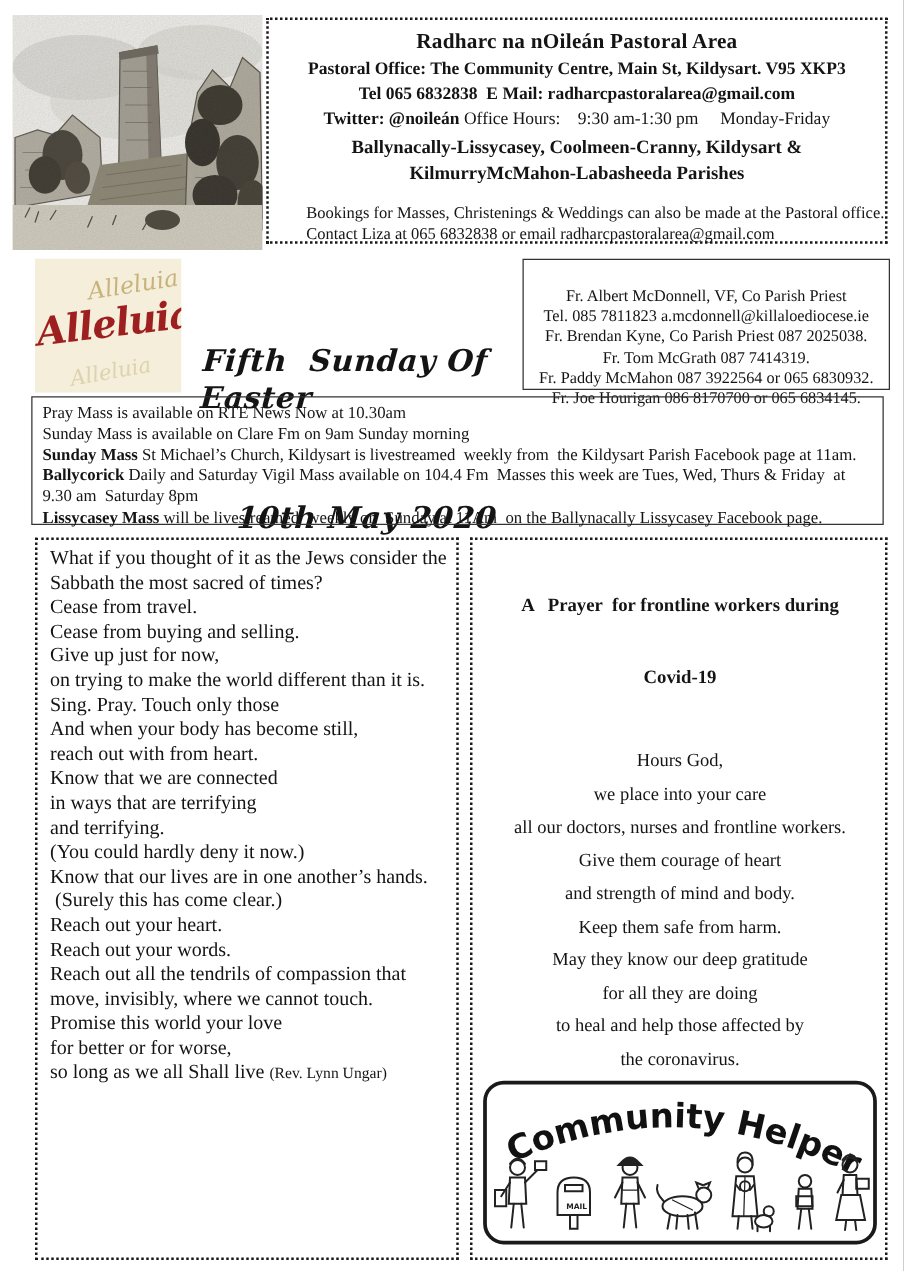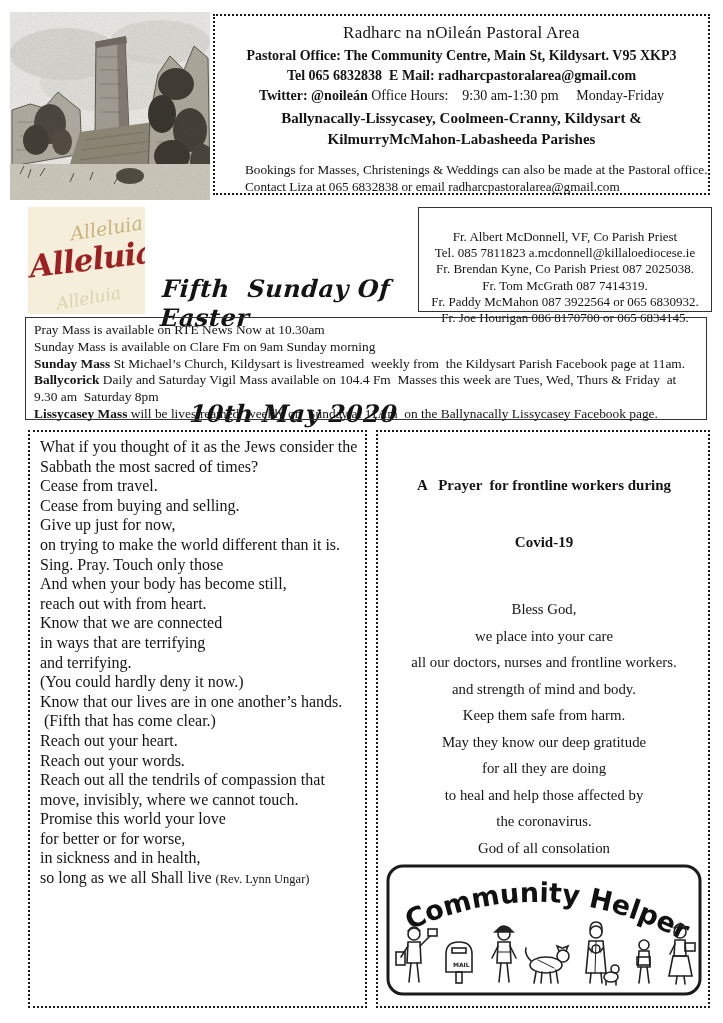--- a/index.html
+++ b/index.html
@@ -13,21 +13,21 @@
 
   
   .castle{position:absolute; left:10px; top:12px;}
 
   
   .office-box{
     position:absolute; left:213px; top:14px; width:497px; height:181px;
     border:2px dotted #1a1a1a; box-sizing:border-box; text-align:center;
     padding-top:7px;
   }
-  .ob-title{font-size:17px; font-weight:normal; letter-spacing:.2px; margin-bottom:3px;}
+  .ob-title{font-size:17px; font-weight:bold; letter-spacing:.2px; margin-bottom:3px;}
   .ob-line{font-size:14px; line-height:20px; white-space:pre-wrap;}
   .ob-parishes{font-size:15px; line-height:21px; font-weight:bold; margin-top:2px;}
   .ob-booking{font-size:13.2px; line-height:17px; text-align:left; padding-left:30px; margin-top:11px;}
 
   
   .alleluia{
     position:absolute; left:28px; top:207px; width:117px; height:107px;
     background:#f4eeda; overflow:hidden;
   }
   .a-echo{
@@ -180,40 +180,40 @@
         <div class="poem-line">Give up just for now,</div>
         <div class="poem-line">on trying to make the world different than it is.</div>
         <div class="poem-line">Sing. Pray. Touch only those</div>
         <div class="poem-line">And when your body has become still,</div>
         <div class="poem-line">reach out with from heart.</div>
         <div class="poem-line">Know that we are connected</div>
         <div class="poem-line">in ways that are terrifying</div>
         <div class="poem-line">and terrifying.</div>
         <div class="poem-line">(You could hardly deny it now.)</div>
         <div class="poem-line">Know that our lives are in one another’s hands.</div>
-        <div class="poem-line"> (Fifth that has come clear.)</div>
+        <div class="poem-line"> (Surely this has come clear.)</div>
         <div class="poem-line">Reach out your heart.</div>
         <div class="poem-line">Reach out your words.</div>
         <div class="poem-line">Reach out all the tendrils of compassion that move, invisibly, where we cannot touch.</div>
         <div class="poem-line">Promise this world your love</div>
         <div class="poem-line">for better or for worse,</div>
-        <div class="poem-line">in sickness and in health,</div>
       </div>
     <div class="poem-line poem-close"><span>so long as we all Shall live </span><span class="attr">(Rev. Lynn Ungar)</span></div>
   </div>
 
   <div class="col right">
     <div class="pr-title b">
       <div>A   Prayer  for frontline workers during</div>
       <div>Covid-19</div>
     </div>
     <div>
-        <div class="pr-line">Bless God,</div>
+        <div class="pr-line">Hours God,</div>
         <div class="pr-line">we place into your care</div>
         <div class="pr-line">all our doctors, nurses and frontline workers.</div>
+        <div class="pr-line">Give them courage of heart</div>
         <div class="pr-line">and strength of mind and body.</div>
         <div class="pr-line">Keep them safe from harm.</div>
         <div class="pr-line">May they know our deep gratitude</div>
         <div class="pr-line">for all they are doing</div>
         <div class="pr-line">to heal and help those affected by</div>
         <div class="pr-line">the coronavirus.</div>
         <div class="pr-line">God of all consolation</div>
         <div class="pr-line">may they know your protection and peace.</div>
         <div class="pr-line">Bless them in these challenging days and bless their families.</div>
         <div class="pr-line">Amen.</div>

